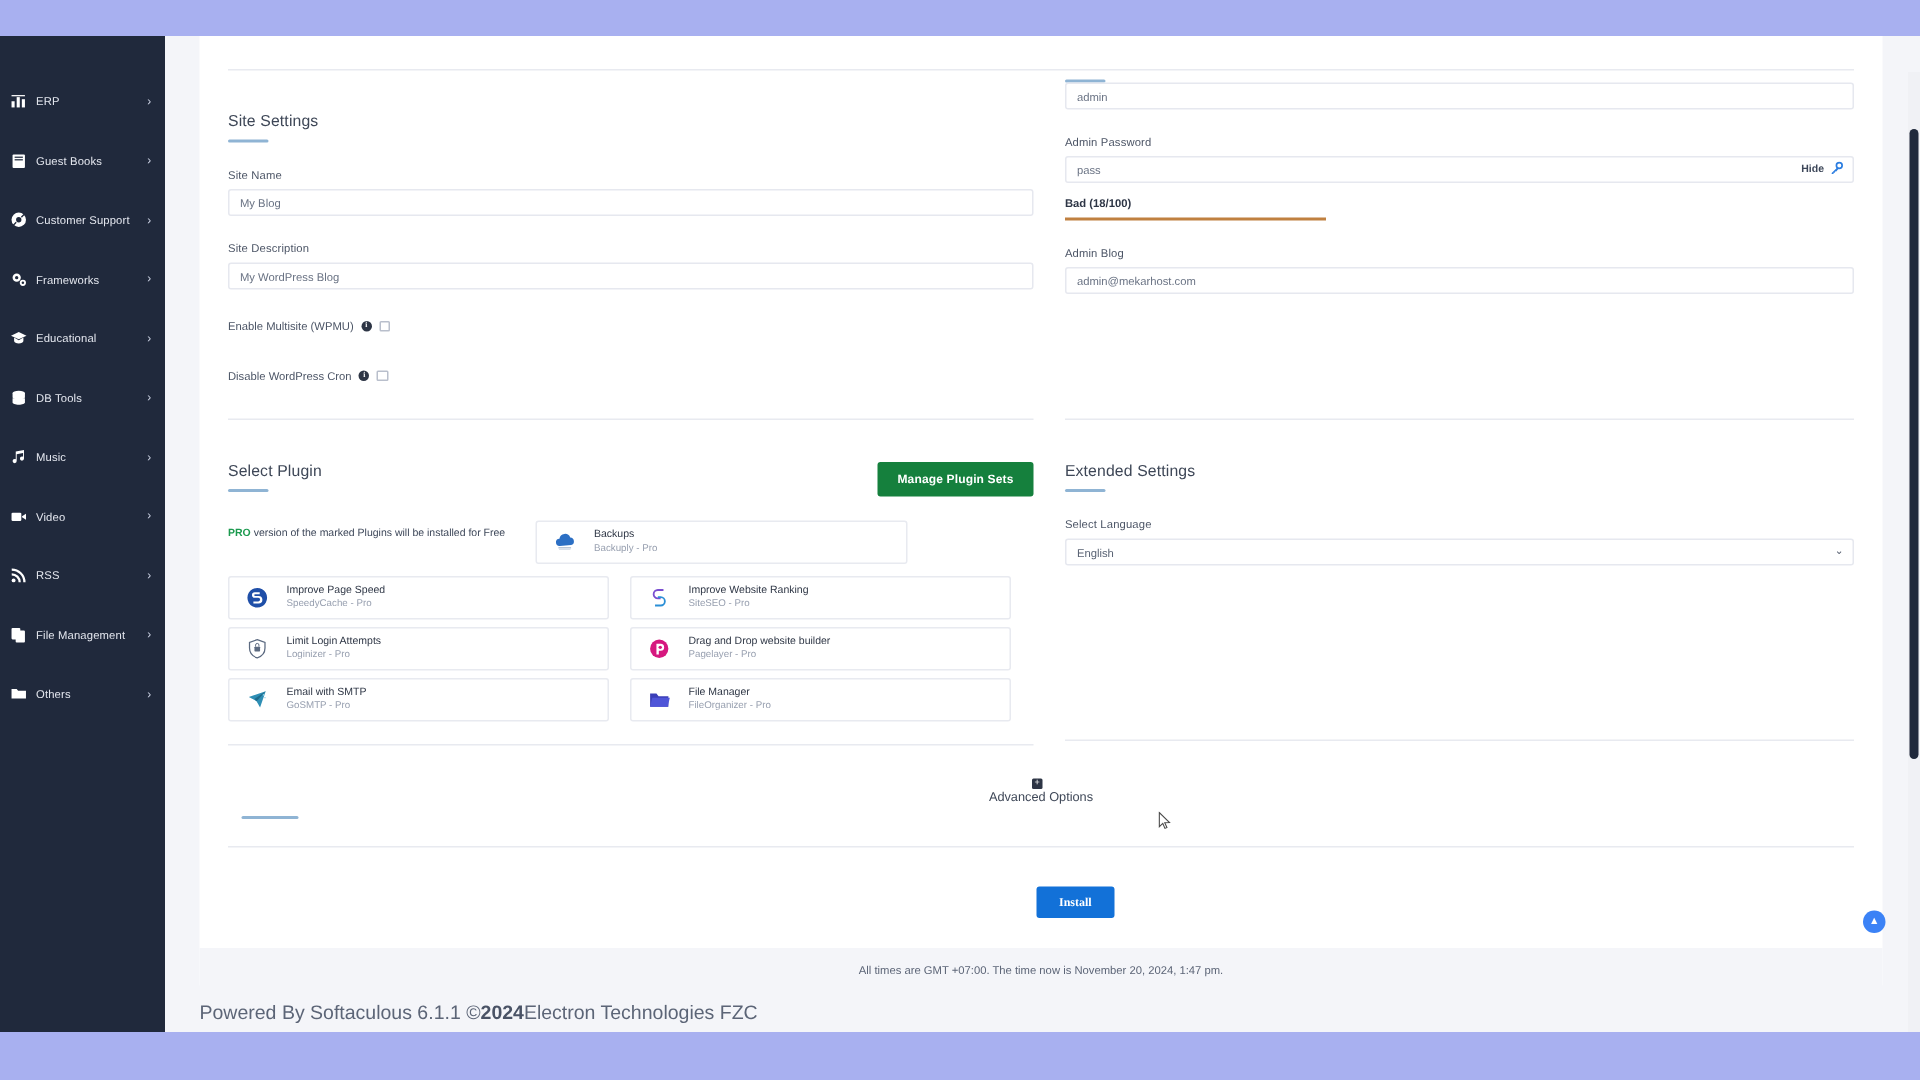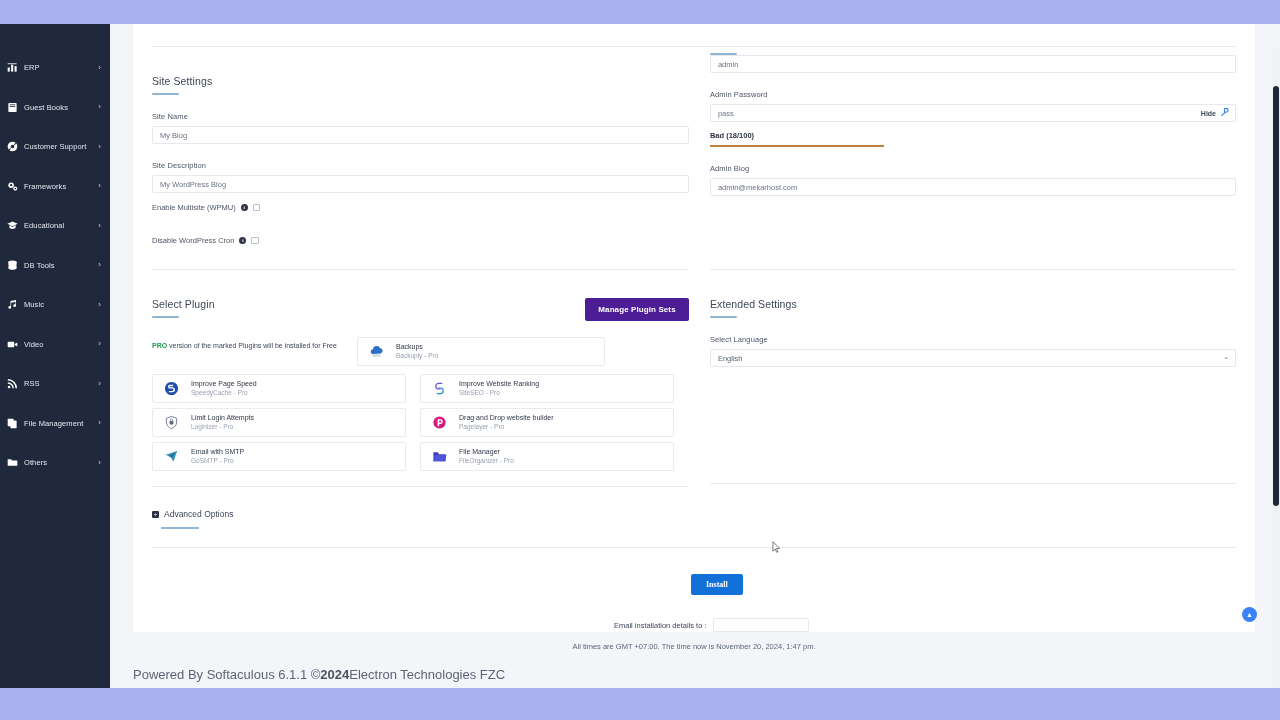--- a/index.html
+++ b/index.html
@@ -129,41 +129,41 @@
     width: 100%; height: 2px; background: #ffffff;
     margin-top: 5px; position: relative;
   }
   .pw-meter-fill {
     position: absolute; left: 0; top: 0; height: 2px;
     background: #c08040;
   }
 
   .chk-row {
     display: flex; align-items: center;
-    margin-top: 10px;
+    margin-top: 20px;
     font-size: 7.5px; color: #4c5566;
   }
   .chk-row .info {
     display: inline-flex; align-items: center; justify-content: center;
     width: 7px; height: 7px; border-radius: 50%;
     background: #2d3545; color: #fff;
     font-size: 5px; font-weight: bold;
     margin: 0 5px 0 5px;
     font-family: "Liberation Serif", serif;
   }
   .chk-box {
     width: 7.5px; height: 7.5px;
     border: 1px solid #b9bfcc; border-radius: 1px;
     background: #fff;
   }
 
   
   .plugins-head { display: flex; align-items: flex-start; justify-content: space-between; }
   .btn-primary {
-    background: #4c1d95; color: #fff;
+    background: #15803d; color: #fff;
     border: none; border-radius: 2px;
     font-size: 8px; font-weight: bold;
     padding: 7px 13px;
     cursor: pointer;
     margin-top: 28px;
     letter-spacing: .1px;
     font-family: "Liberation Sans", sans-serif;
   }
   .pro-row {
     display: flex; align-items: flex-start;
@@ -204,21 +204,21 @@
     border: 1px solid #e6e8ef; border-radius: 2px;
     background: #fff;
     display: flex; align-items: center;
     padding: 0 7px;
     font-size: 7.5px; color: #5a6374;
   }
   .sel .chev { position: absolute; right: 6px; top: 3px; font-size: 7px; color: #5a6374; }
   .right-panel-rule { height:1px; background:#e8eaf0; margin-top: 116px; }
 
   
-  .adv-row { display: flex; align-items: center; margin-top: 22px; }
+  .adv-row { display: flex; align-items: center; margin-top: 22px; flex-direction: column; }
   .adv-plus {
     width: 7px; height: 7px; background: #2d3545; color: #fff;
     font-size: 6px; line-height: 7px; text-align: center;
     margin-right: 5px; border-radius: 1px;
     font-family: "Liberation Sans", sans-serif;
   }
   .adv-label { font-size: 8.5px; color: #3e4757; }
   .adv-underline { width: 38px; height: 2px; background: #8fb4d4; margin: 8px 0 0 9px; border-radius: 1px; }
 
   .bottom-rule { height: 1px; background: #e8eaf0; margin-top: 18px; }

